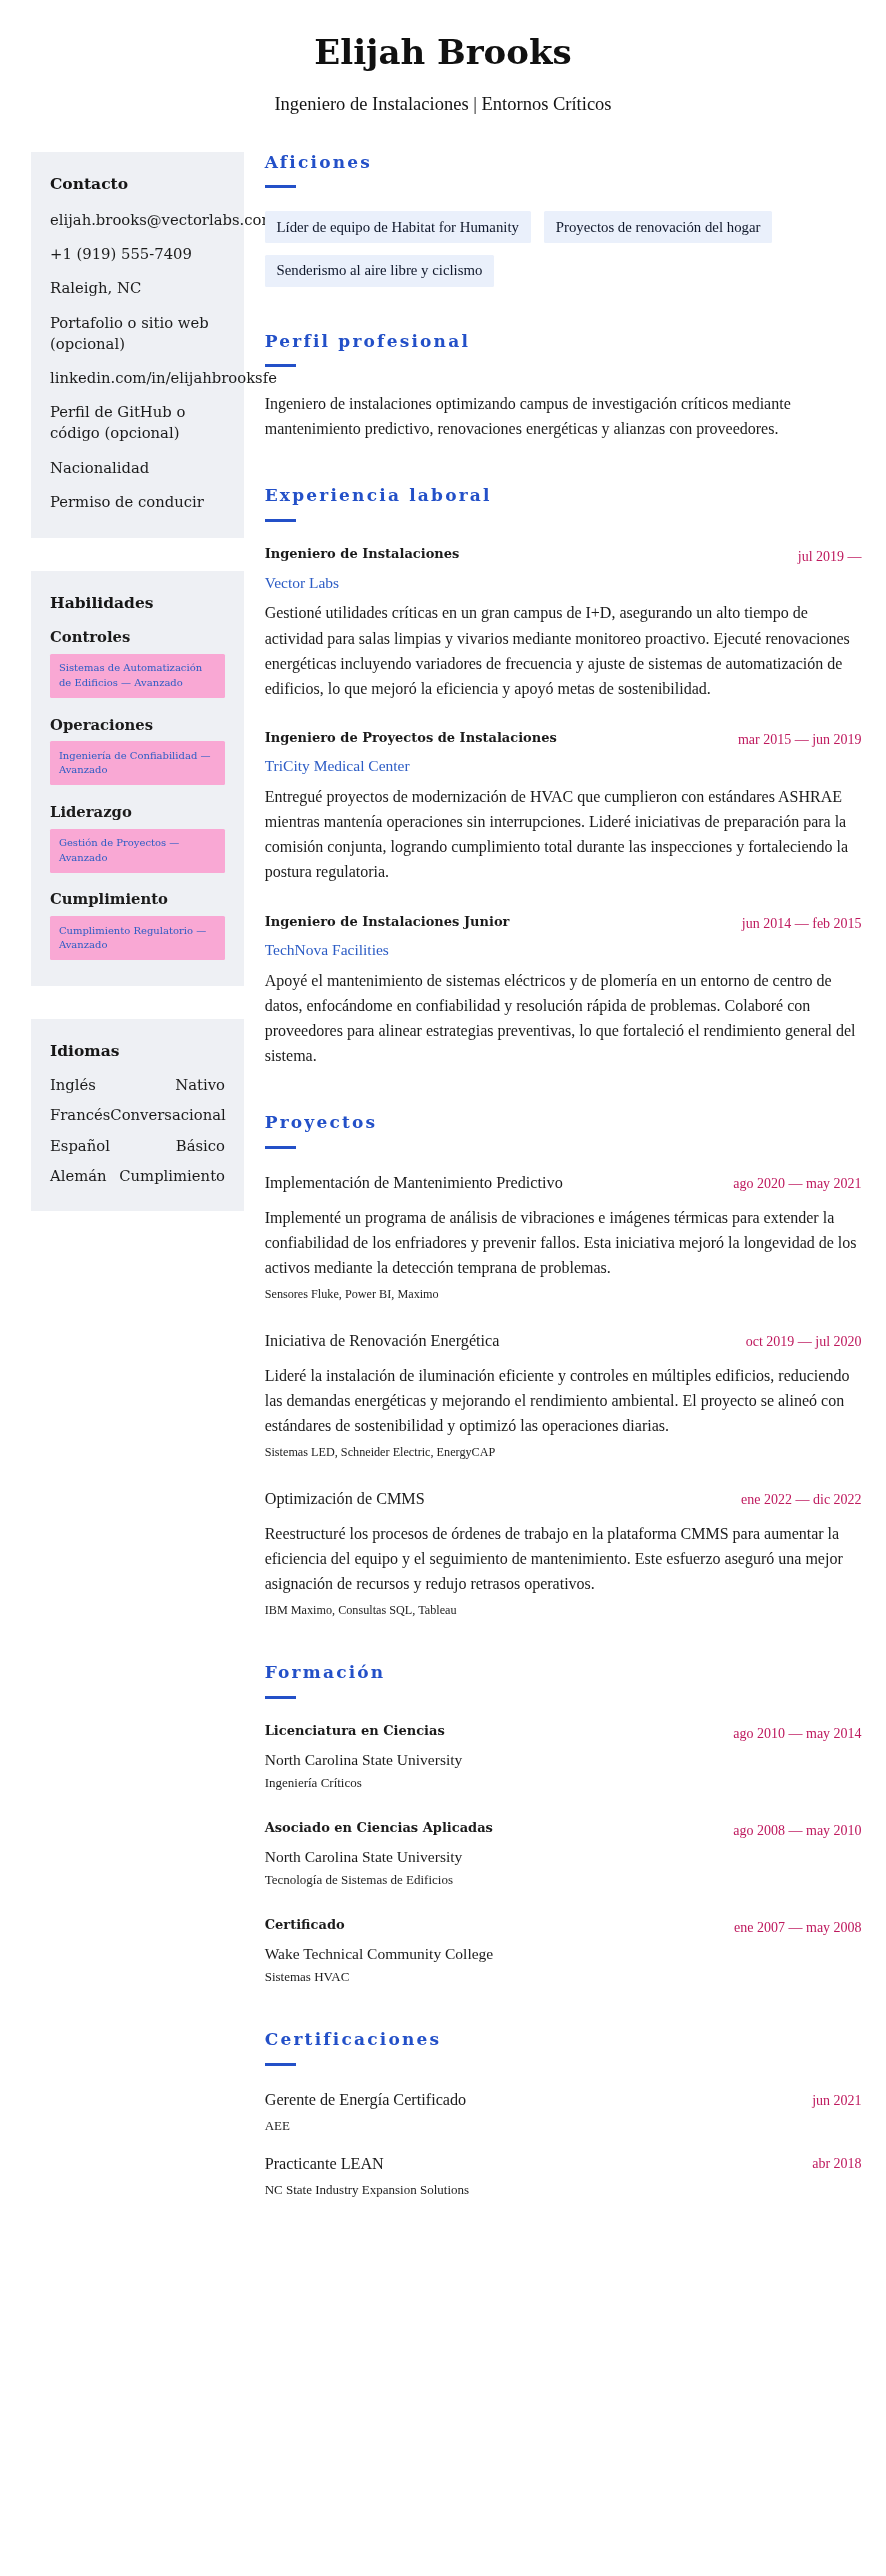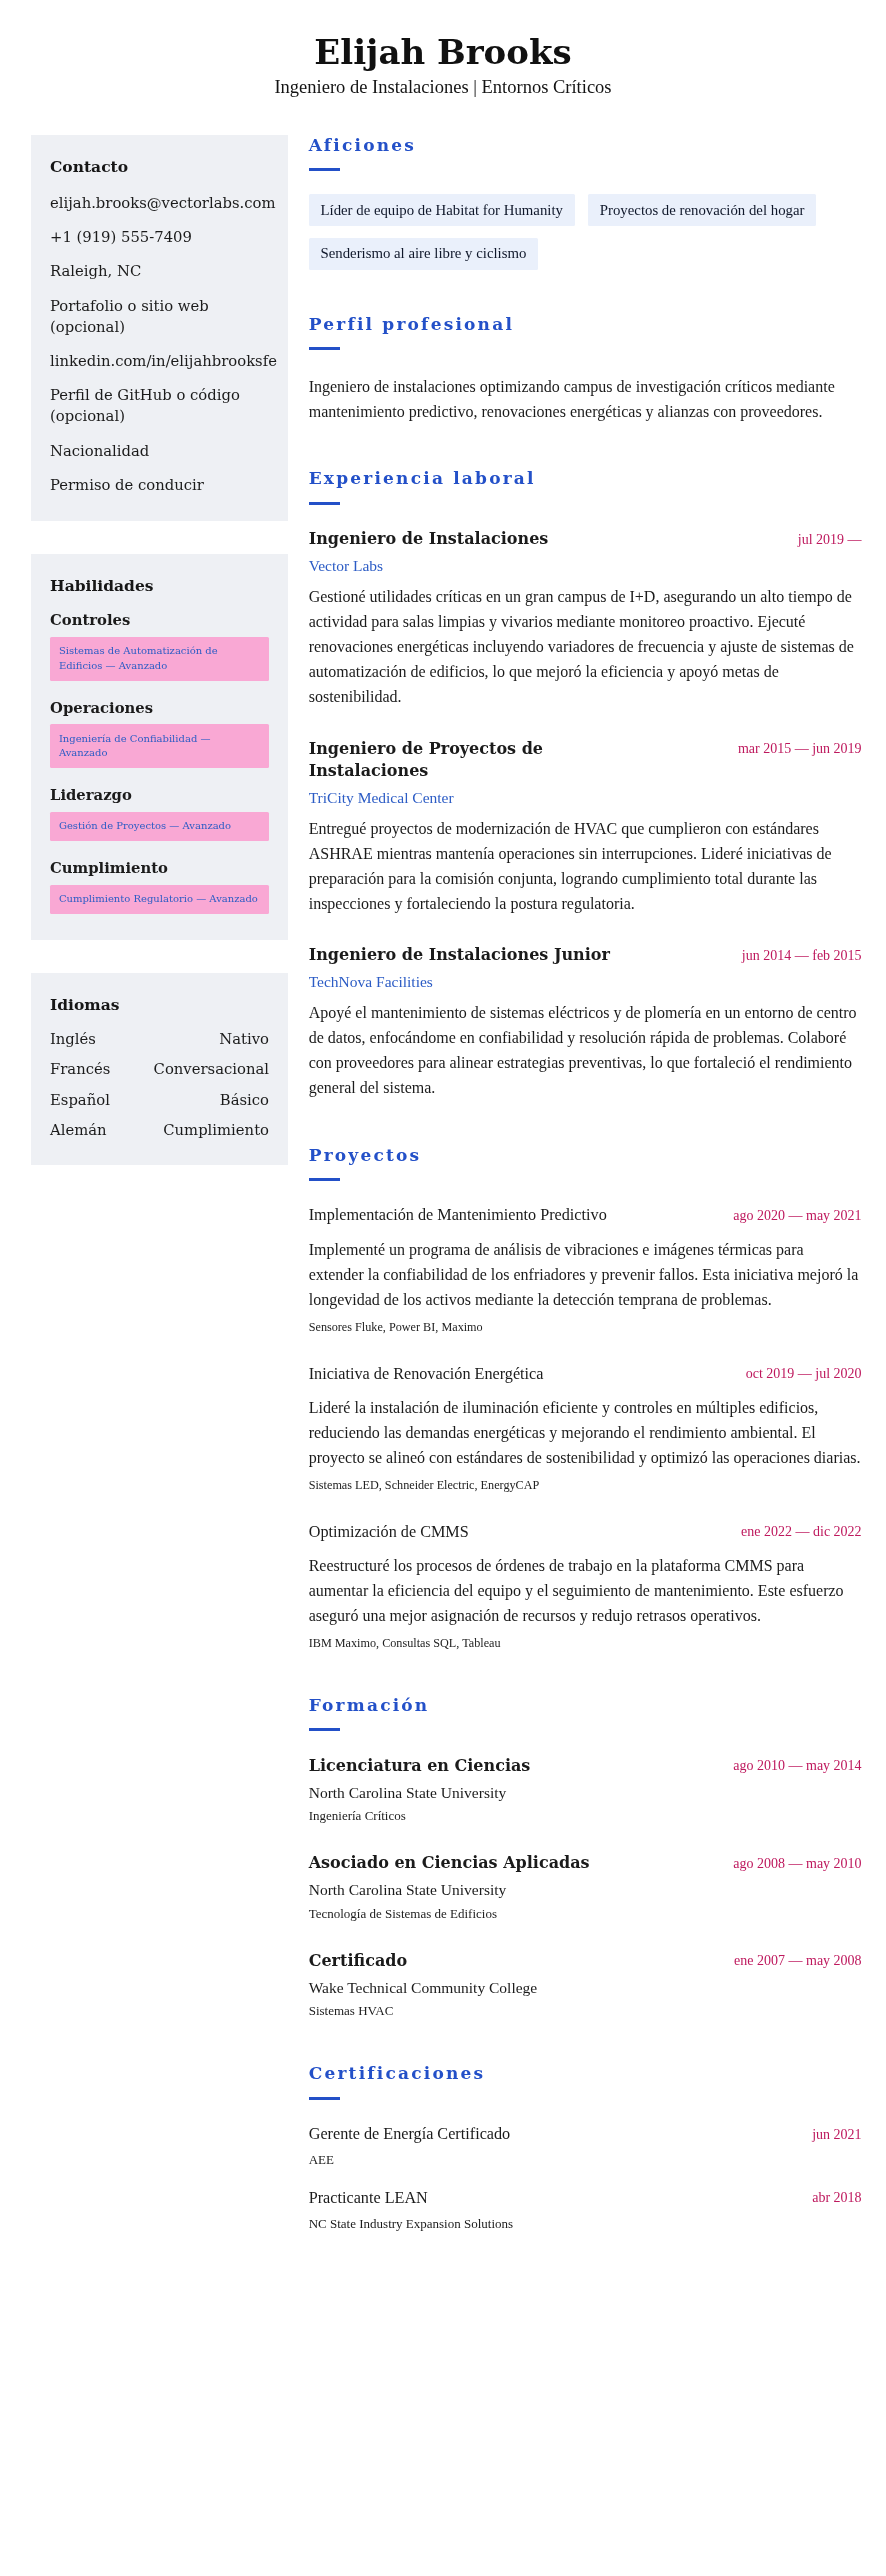--- a/index.html
+++ b/index.html
@@ -1,27 +1,27 @@
 <!DOCTYPE html>
 <html style="font-size:11.8px"><head>
 <meta charset="utf-8">
 <style>
   html, body { margin:0; padding:0; background:#ffffff; }
   body { width:886px; color:#1b1b1b; font-family:"Liberation Serif", serif; }
 
   
   .header { text-align:center; padding-top:32.5px; }
   .name { font-family:"DejaVu Serif", serif; font-weight:bold; font-size:34px; line-height:1.15; color:#111111; }
-  .subtitle { font-family:"Liberation Serif", serif; font-size:18.5px; margin-top:5px; color:#141414; }
+  .subtitle { font-family:"Liberation Serif", serif; font-size:18.5px; margin-top:22px; color:#141414; }
 
   
   .columns { display:flex; align-items:flex-start; gap:20.7px; padding:37px 24.4px 66px 31px; }
 
   
-  .sidebar { width:257px; flex:none; display:flex; flex-direction:column; gap:32.5px; font-family:"DejaVu Serif", serif; }
+  .sidebar { width:213px; flex:none; display:flex; flex-direction:column; gap:32.5px; font-family:"DejaVu Serif", serif; }
   .side-box { background:#eef0f4; padding:22px 19px 26.6px 19px; }
   .side-title { font-size:15.5px; font-weight:bold; margin-bottom:16.2px; color:#161616; }
   .contact-item { font-size:14.8px; line-height:1.42; margin-bottom:13.3px; }
   .contact-item:last-child { margin-bottom:0; }
   .skill-group { margin-bottom:17.7px; }
   .skill-group:last-child { margin-bottom:0; }
   .skill-cat { font-size:14.8px; font-weight:bold; margin-bottom:8.9px; }
   .skill-chip { background:#f9a8d4; color:#2c5cc5; font-size:10px; line-height:1.45; padding:7.4px 8.9px; border-radius:1.5px; }
   .lang-row { display:flex; justify-content:space-between; font-size:14.8px; margin-top:13.3px; }
   .lang-row:first-of-type { margin-top:0; }
@@ -34,21 +34,21 @@
   .sec-rule { width:31px; height:3px; background:#2350c8; margin:13.3px 0 23.6px 0; }
 
   .chips-wrap { display:flex; flex-wrap:wrap; gap:11.8px 13.3px; }
   .chip { background:#eaf0fb; color:#0f172a; font-size:14.8px; padding:7.4px 11.8px; border-radius:1.5px; }
 
   .profile-text { font-size:16px; line-height:1.58; }
 
   .entry { margin-bottom:28px; }
   .entry:last-child { margin-bottom:0; }
   .entry-head { display:flex; justify-content:space-between; gap:17.7px; }
-  .entry-title { font-family:"DejaVu Serif", serif; font-weight:bold; font-size:16px; line-height:1.4; max-width:340px; }
+  .entry-title { font-family:"DejaVu Serif", serif; font-weight:bold; font-size:13px; line-height:1.4; max-width:340px; }
   .entry-title-reg { font-family:"Liberation Serif", serif; font-weight:normal; font-size:16.2px; line-height:1.45; max-width:340px; }
   .entry-date { flex:none; max-width:185px; text-align:center; font-size:14px; line-height:1.45; color:#be185d; padding-top:1.5px; }
   .entry-company { color:#2c5cc5; font-size:15.5px; margin-top:6.6px; }
   .entry-desc { font-size:16px; line-height:1.57; margin-top:8.9px; }
   .entry-tools { font-size:12.2px; color:#222222; margin-top:7.4px; }
   .edu-school { font-size:15.5px; margin-top:6.6px; }
   .edu-field { font-size:13px; margin-top:6.6px; color:#1d1d1d; }
   .cert-issuer { font-size:13px; margin-top:5.2px; }
 </style>
 </head>

